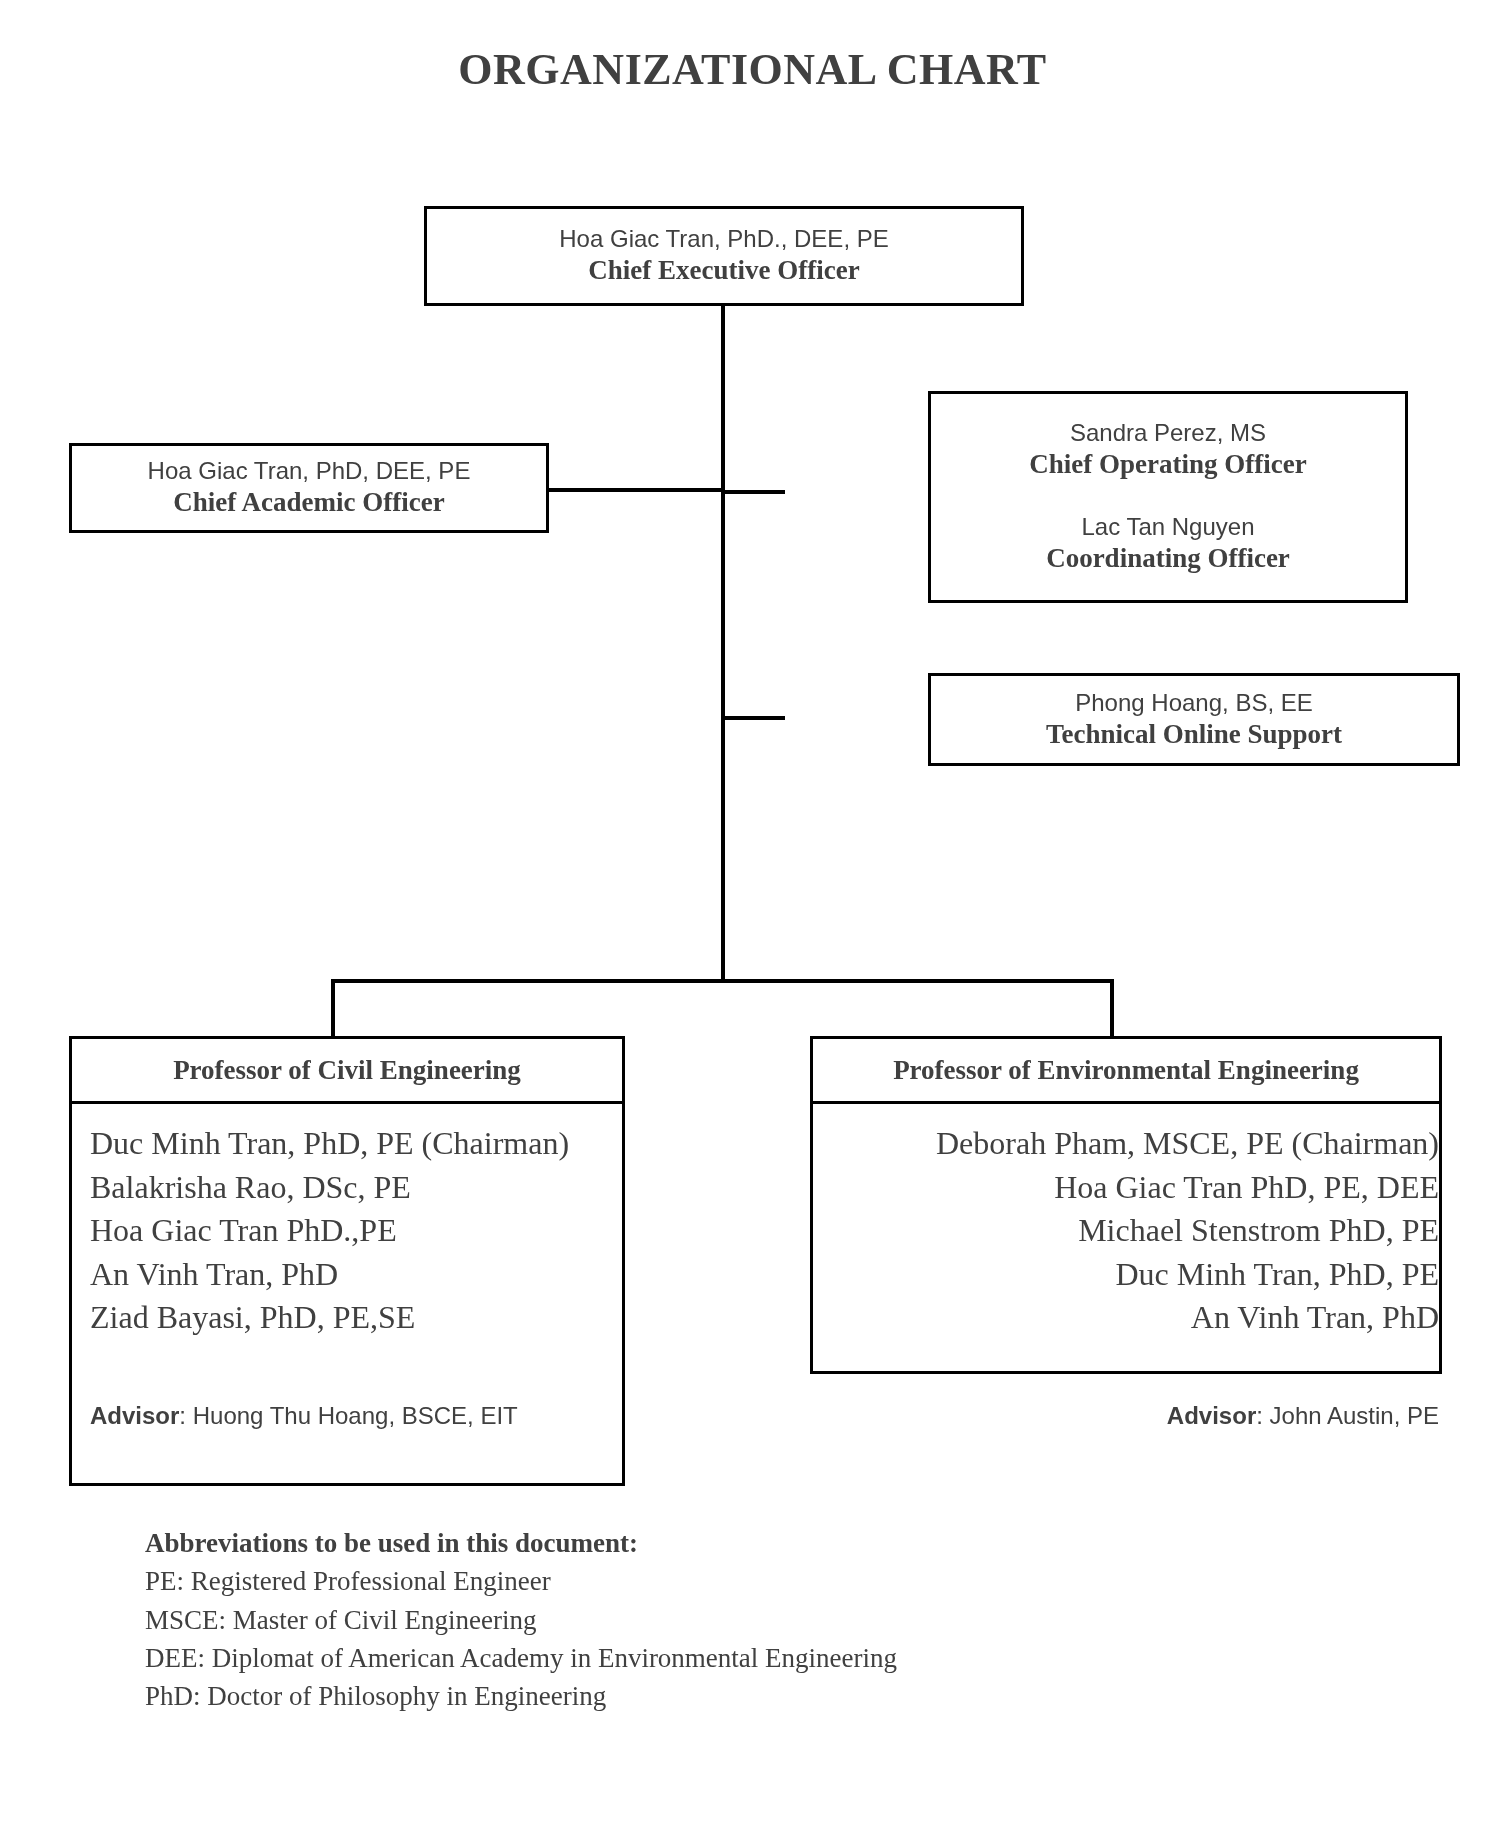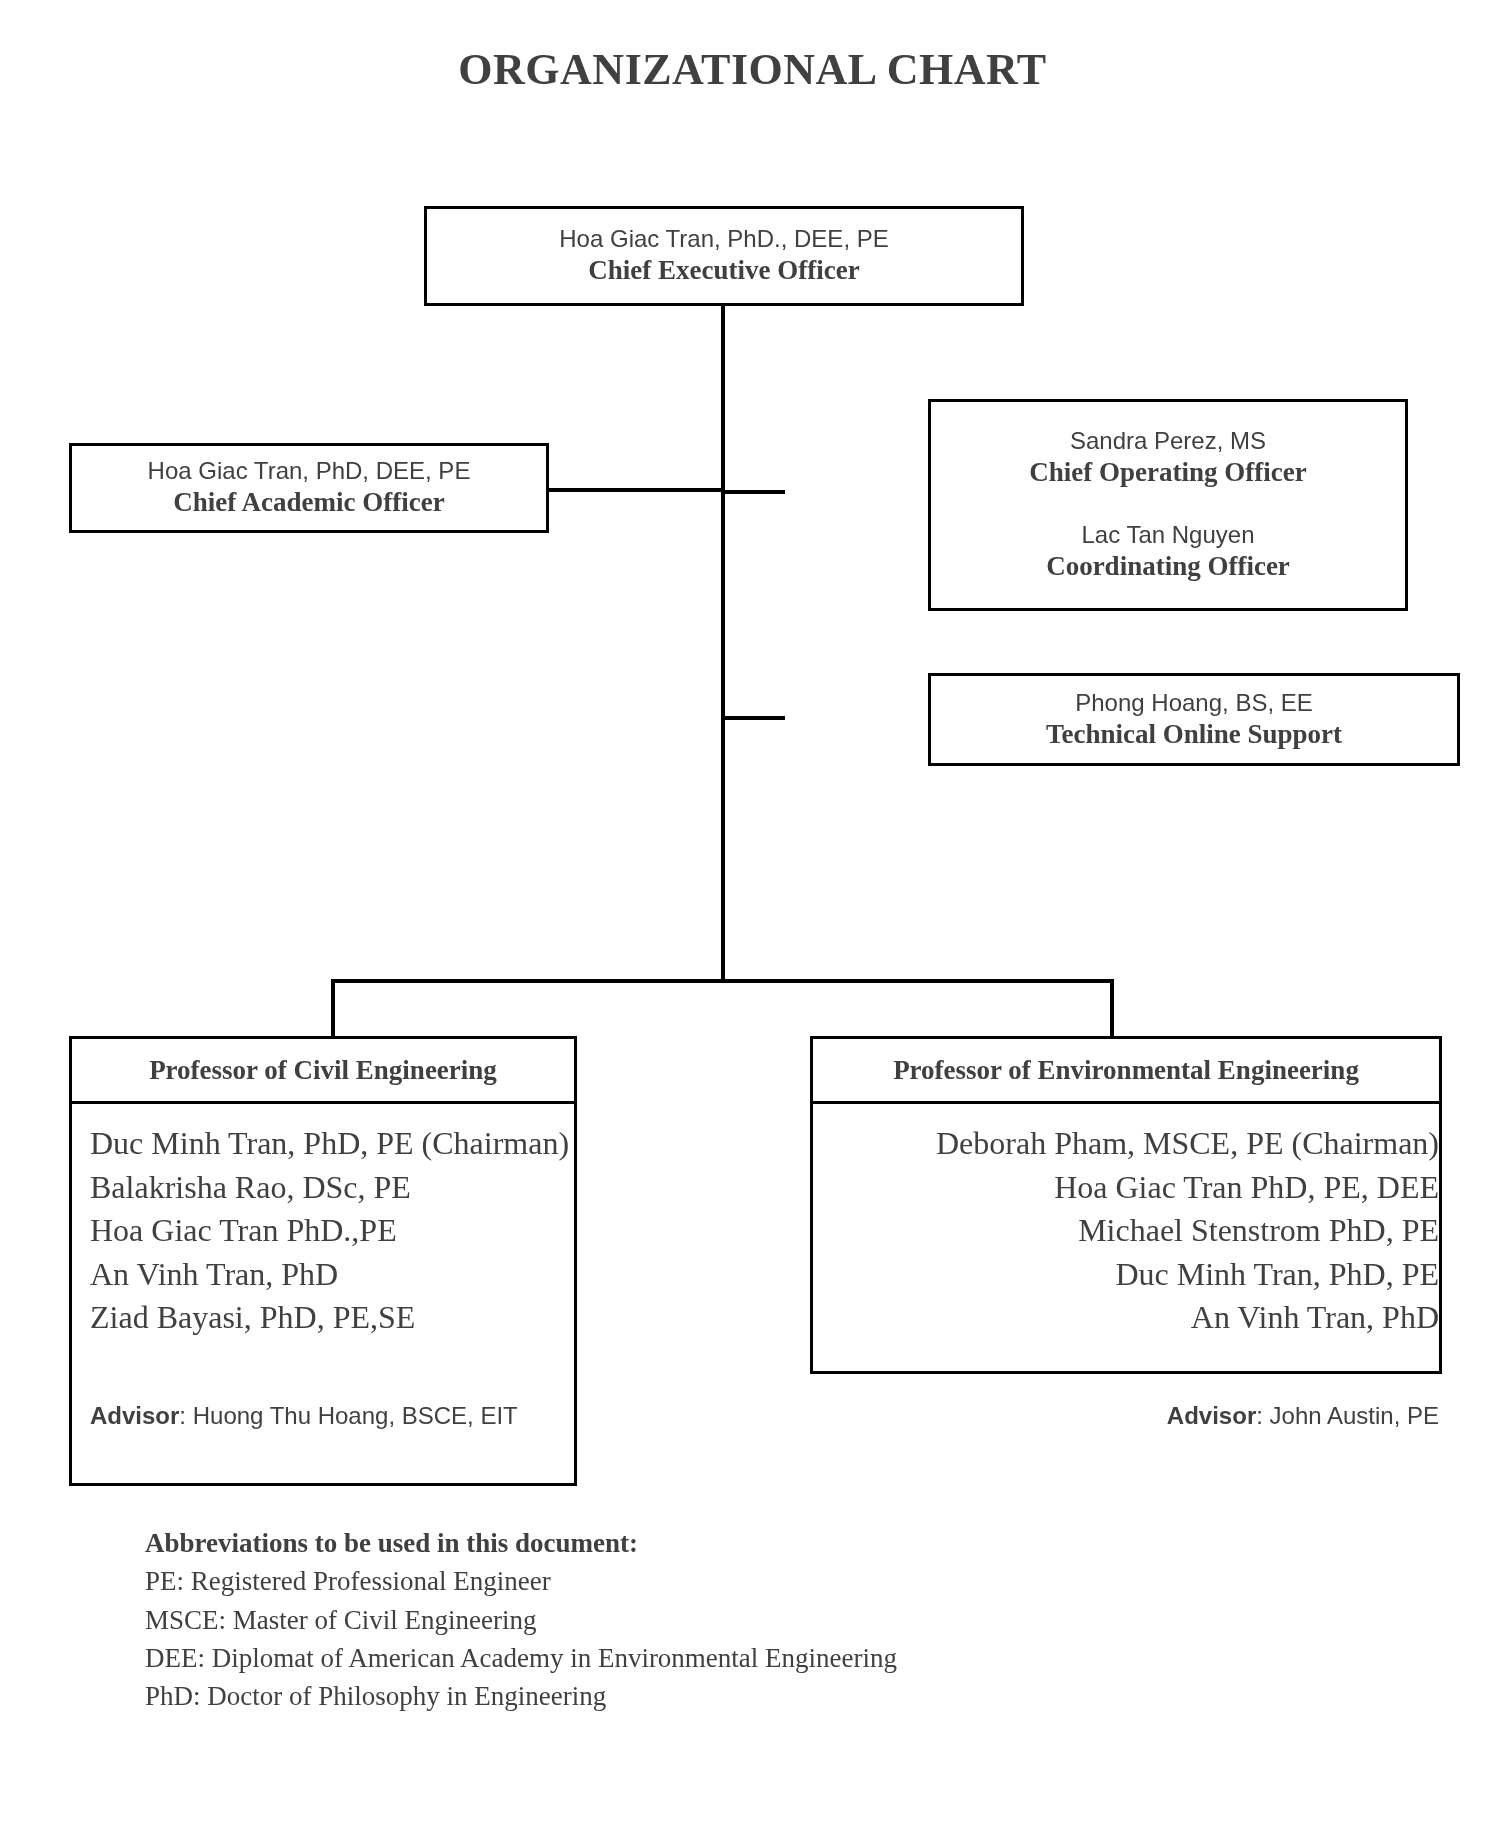--- a/index.html
+++ b/index.html
@@ -147,34 +147,34 @@
   <div class="node" style="left:424px; top:206px; width:600px; height:100px;">
     <div class="n-name">Hoa Giac Tran, PhD., DEE, PE</div>
     <div class="n-title">Chief Executive Officer</div>
   </div>
 
   <div class="node" style="left:69px; top:443px; width:480px; height:90px;">
     <div class="n-name">Hoa Giac Tran, PhD, DEE, PE</div>
     <div class="n-title">Chief Academic Officer</div>
   </div>
 
-  <div class="node" style="left:928px; top:391px; width:480px; height:212px;margin-top:8px;">
+  <div class="node" style="left:928px; top:391px; width:480px; height:212px;">
     <div class="n-name">Sandra Perez, MS</div>
     <div class="n-title">Chief Operating Officer</div>
     <div class="n-gap"></div>
     <div class="n-name">Lac Tan Nguyen</div>
     <div class="n-title">Coordinating Officer</div>
   </div>
 
   <div class="node" style="left:928px; top:673px; width:532px; height:93px;">
     <div class="n-name">Phong Hoang, BS, EE</div>
     <div class="n-title">Technical Online Support</div>
   </div>
 
-  <div class="dept" style="left:69px; top:1036px; width:508px; height:450px;">
+  <div class="dept" style="left:69px; top:1036px; width:556px; height:450px;">
     <div class="dept-head">Professor of Civil Engineering</div>
     <div class="dept-body">
       <div class="member">Duc Minh Tran, PhD, PE (Chairman)</div>
       <div class="member">Balakrisha Rao, DSc, PE</div>
       <div class="member">Hoa Giac Tran PhD.,PE</div>
       <div class="member">An Vinh Tran, PhD</div>
       <div class="member">Ziad Bayasi, PhD, PE,SE</div>
       <div class="advisor-row"><b>Advisor</b><span>: Huong Thu Hoang, BSCE, EIT</span></div>
     </div>
   </div>

